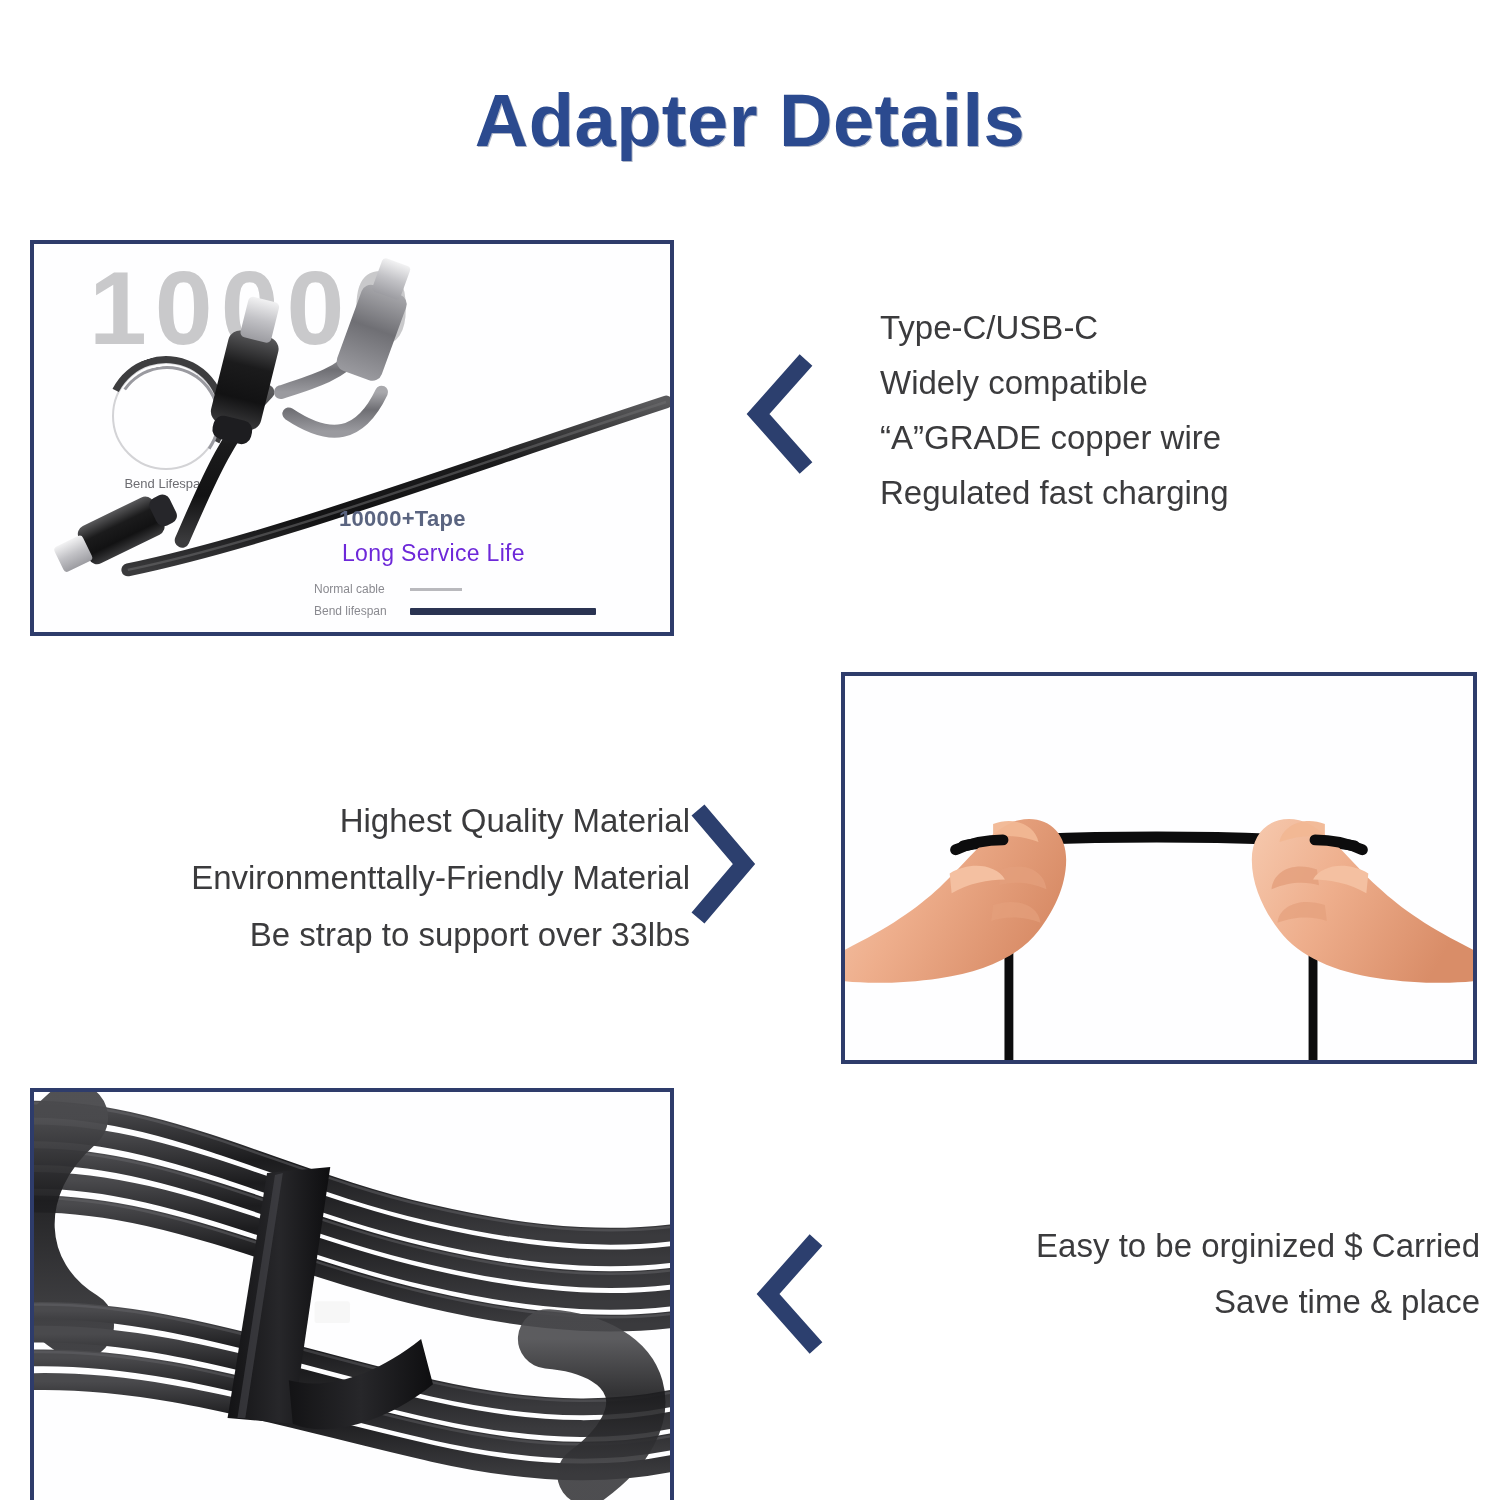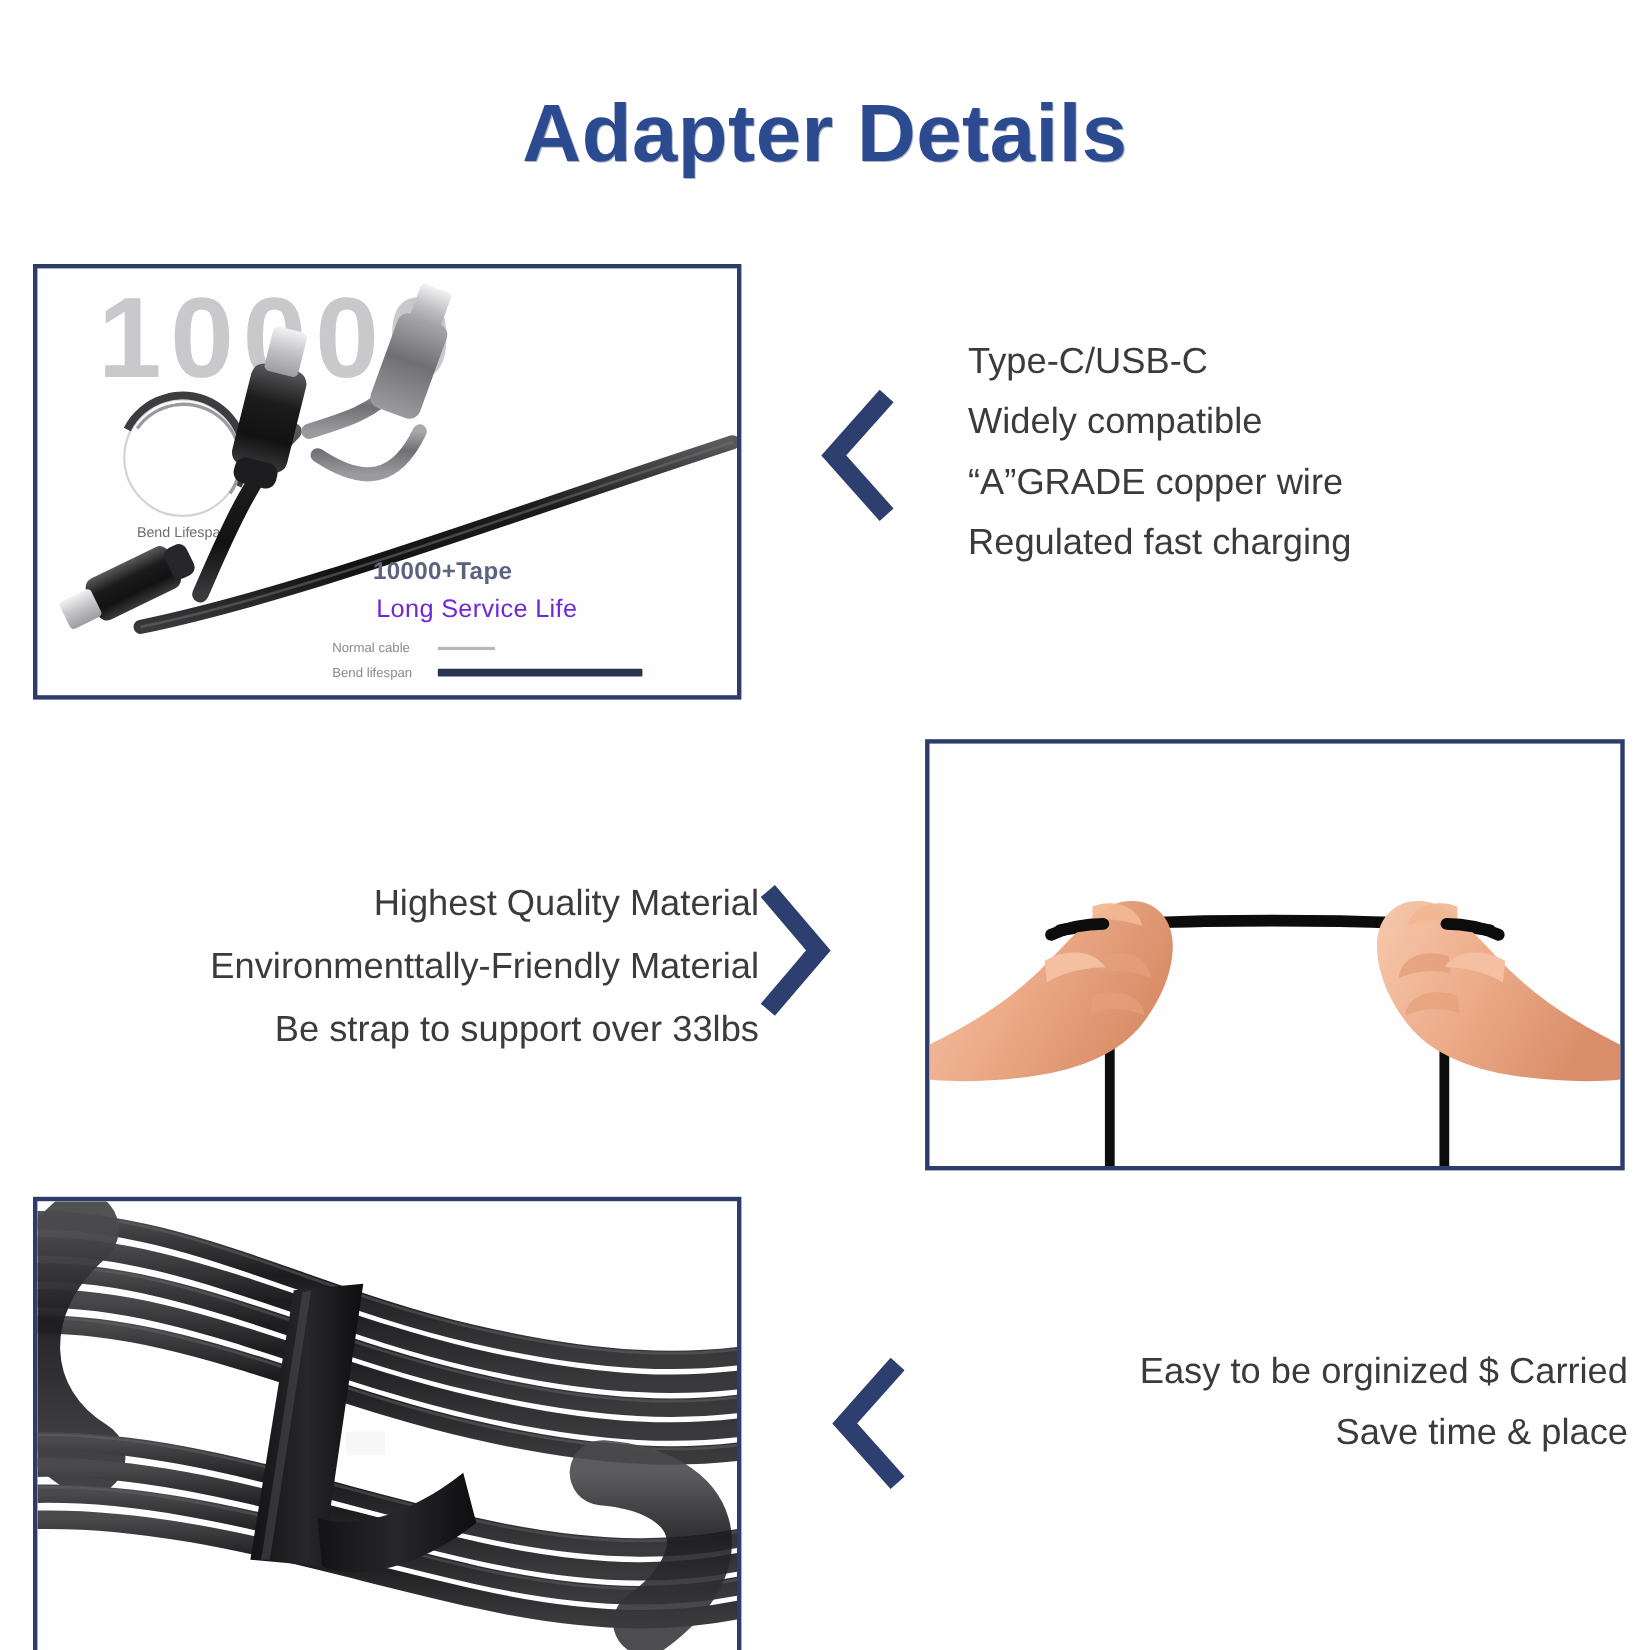--- a/index.html
+++ b/index.html
@@ -65,21 +65,21 @@
   }
   .cap-line2 {
     position: absolute; left: 308px; top: 296px;
     font-size: 23px; color: #6d28d9; letter-spacing:.3px;
   }
   .legend {
     position: absolute; left: 268px; top: 334px; width: 330px;
     font-size: 12px; color: #8a8a90;
   }
   .legend-row { display: flex; align-items: center; height: 22px; }
-  .legend-label { width: 96px; }
+  .legend-label { width: 96px; margin-left: 12px; }
   .legend-bar-a { height: 3px; width: 52px; background: #b9b9bd; }
   .legend-bar-b { height: 7px; width: 186px; background: #2a3352; border-radius:1px; }
 
   
   .p1-svg { position:absolute; inset:0; }
 
   
   #panel-hands { left: 841px; top: 672px; width: 636px; height: 392px; }
   .p2-svg { position:absolute; inset:0; }
 

